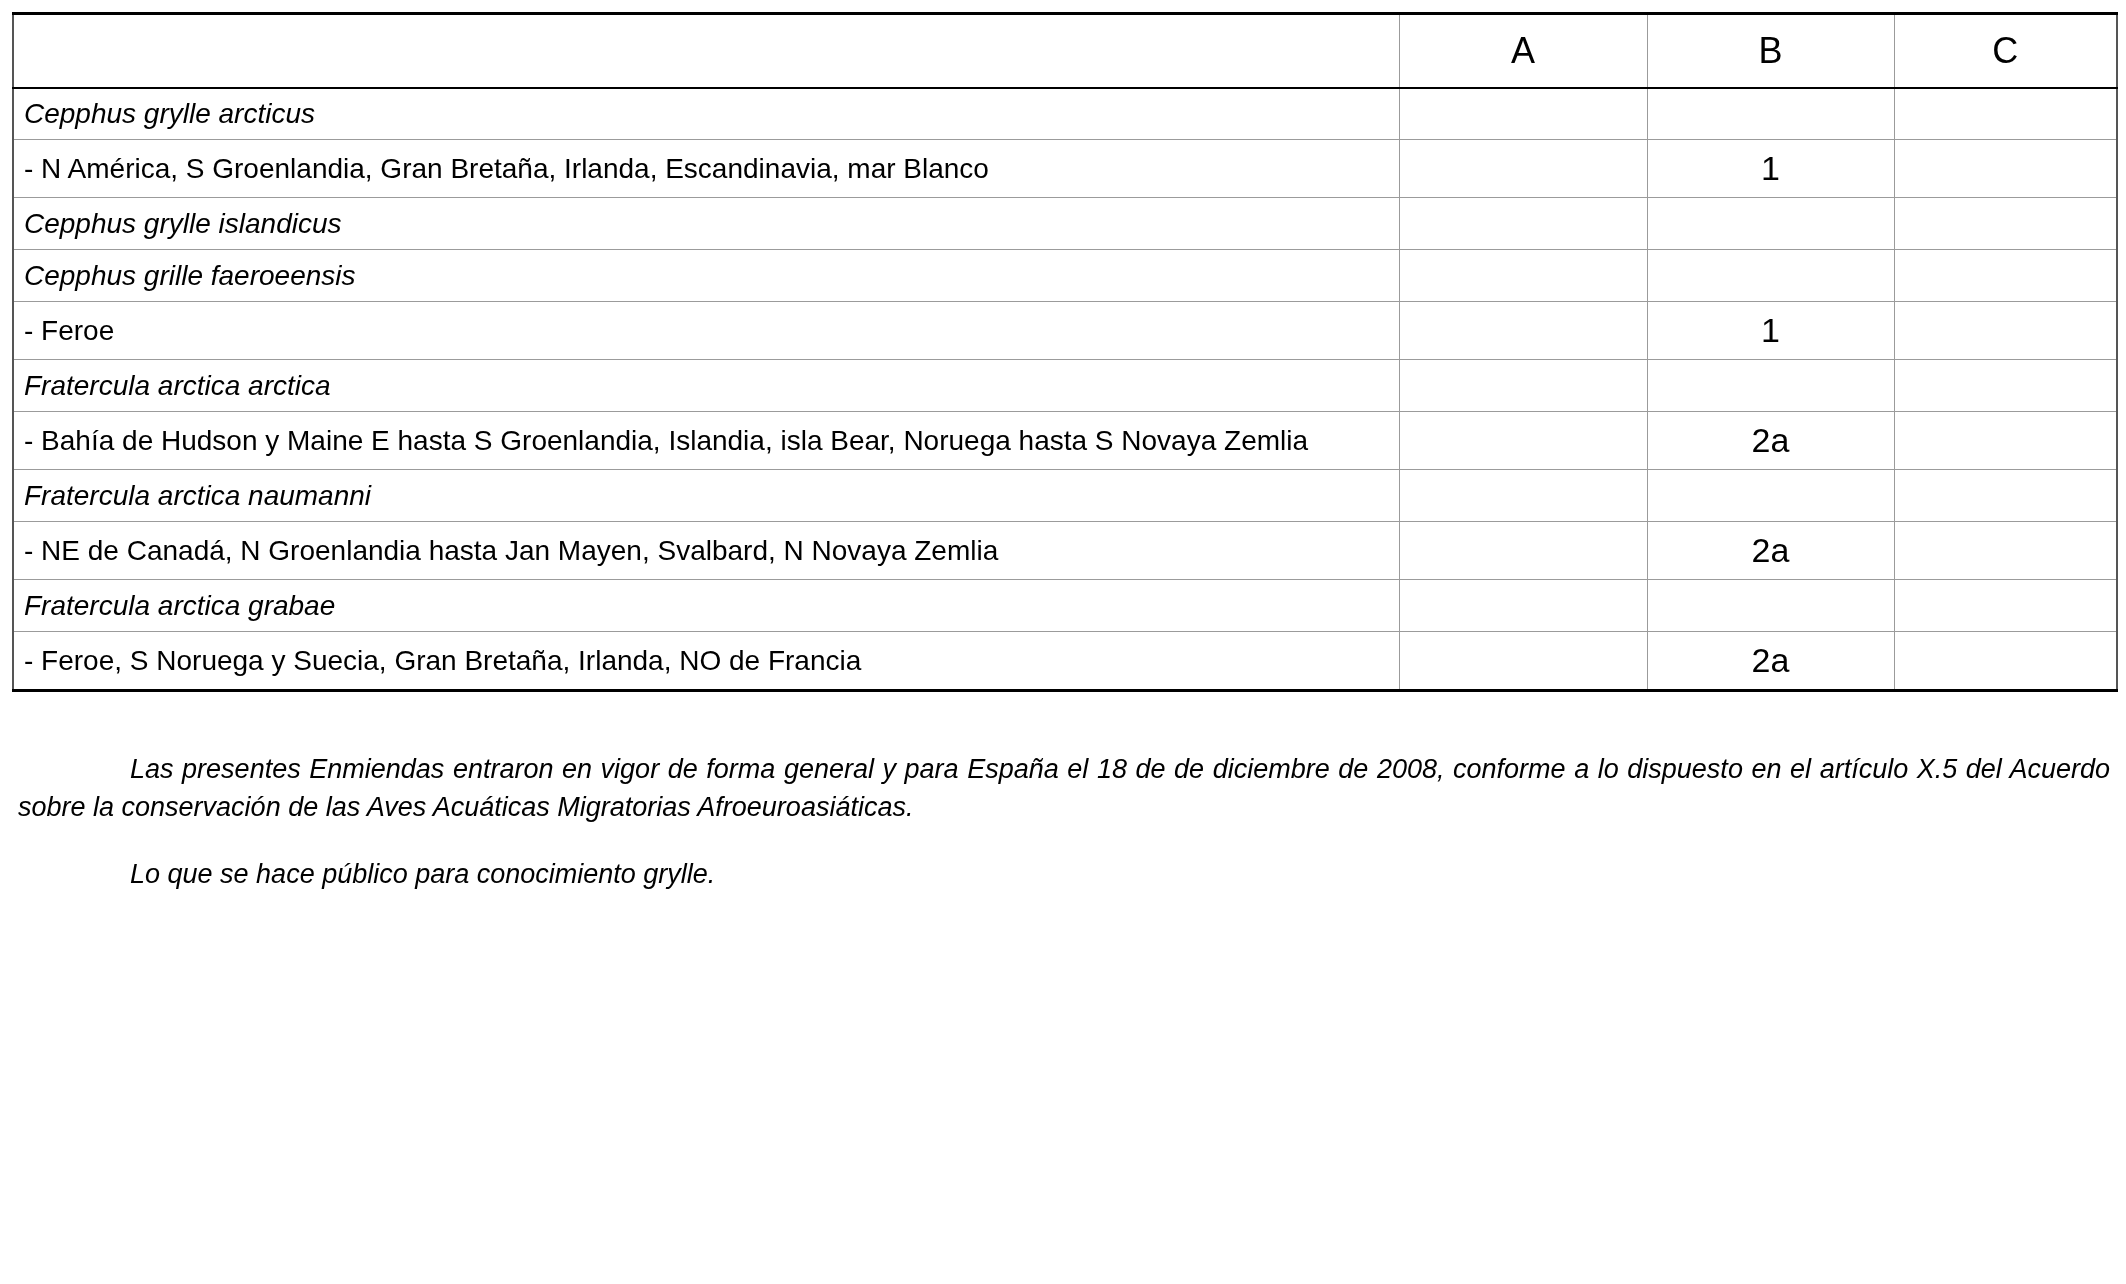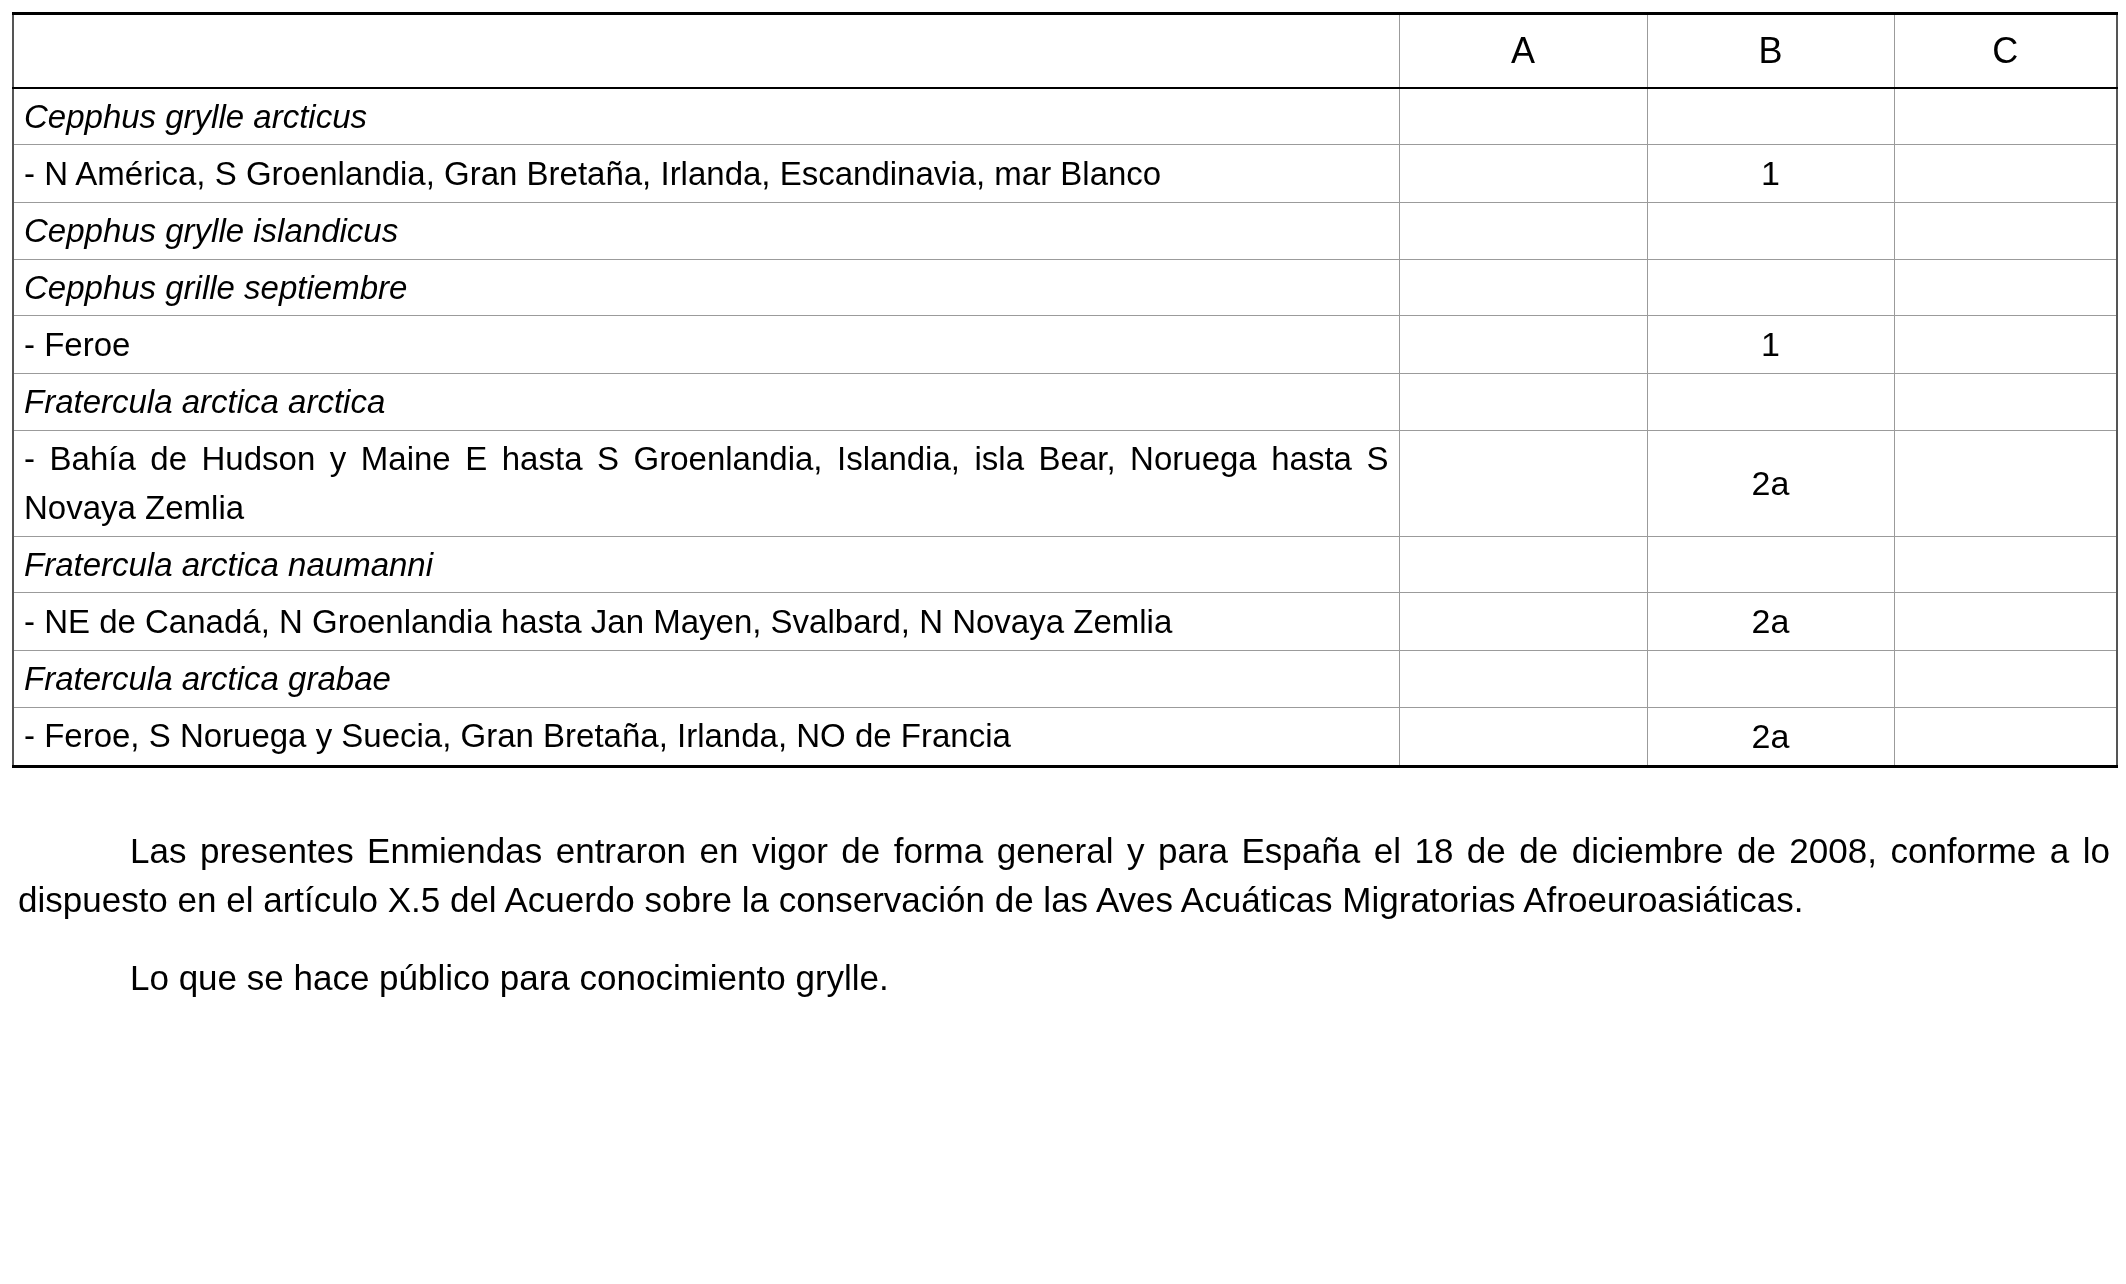--- a/index.html
+++ b/index.html
@@ -25,21 +25,21 @@
     table-layout: fixed;
     width: 2104px;
     border-top: 3px solid #000000;
     border-bottom: 3px solid #000000;
     border-left: 2px solid #555555;
     border-right: 2px solid #555555;
   }
   .species-table th,
   .species-table td {
     border: 1px solid #9b9b9b;
-    font-size: 33px;
+    font-size: 28px;
     vertical-align: middle;
     padding: 3px 10px;
     line-height: 1.5;
     overflow: hidden;
   }
   .species-table thead th {
     border-bottom: 2px solid #000000;
     height: 74px;
     font-weight: normal;
     font-size: 36px;
@@ -60,25 +60,26 @@
   col.c-name { width: 1386px; }
   col.c-a    { width: 248px; }
   col.c-b    { width: 247px; }
   col.c-c    { width: 223px; }
 
   
   .text-block {
     margin: 58px 8px 0 6px;
   }
   .text-block p {
-    font-size: 35px;
+    font-size: 27px;
     line-height: 1.42;
     text-align: justify;
     text-indent: 112px;
     margin: 0 0 28px 0;
+    font-style: italic;
   }
 </style>
 </head>
 <body>
 
 <div class="page">
 
   <table class="species-table">
     <colgroup>
       <col class="c-name">
@@ -107,21 +108,21 @@
           <td class="col-val">1</td>
           <td class="col-val"></td>
         </tr>
         <tr>
           <td class="col-name italic">Cepphus grylle islandicus</td>
           <td class="col-val"></td>
           <td class="col-val"></td>
           <td class="col-val"></td>
         </tr>
         <tr>
-          <td class="col-name italic">Cepphus grille septiembre</td>
+          <td class="col-name italic">Cepphus grille faeroeensis</td>
           <td class="col-val"></td>
           <td class="col-val"></td>
           <td class="col-val"></td>
         </tr>
         <tr>
           <td class="col-name">- Feroe</td>
           <td class="col-val"></td>
           <td class="col-val">1</td>
           <td class="col-val"></td>
         </tr>

